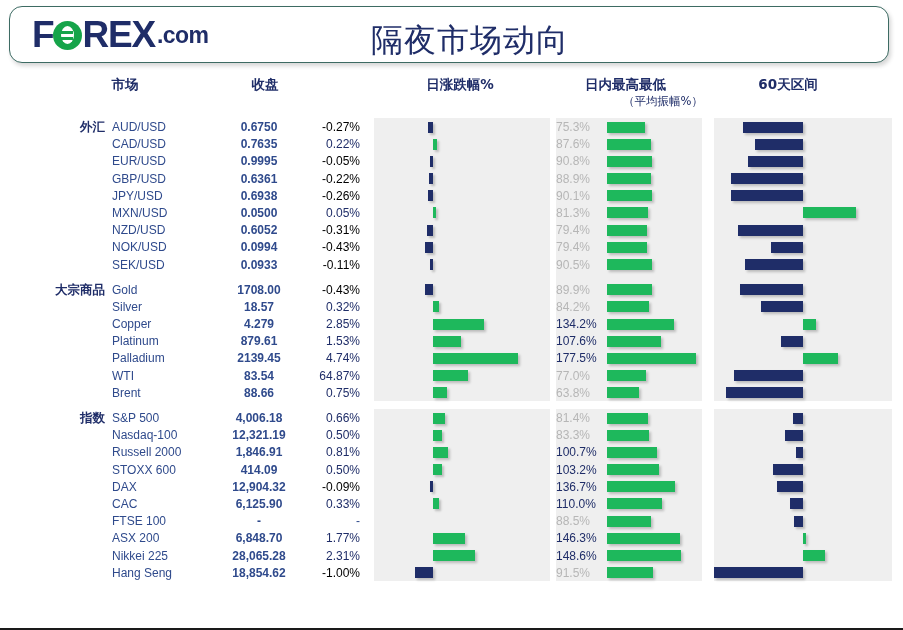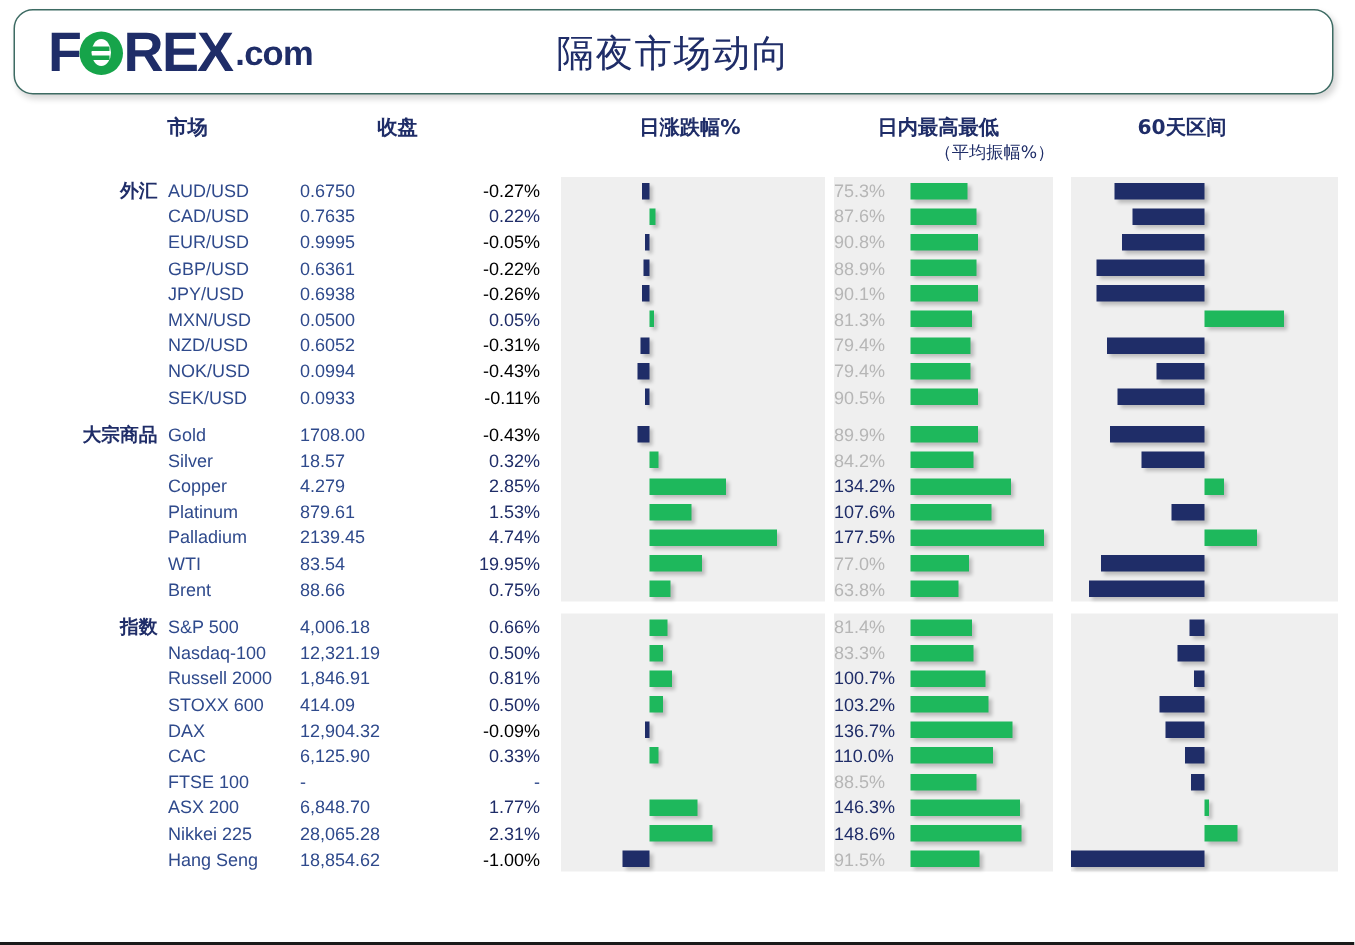--- a/index.html
+++ b/index.html
@@ -77,21 +77,21 @@
     font-weight: bold;
     font-size: 23px;
     color: #1f2d68;
     letter-spacing: -0.5px;
     margin-left: 2px;
     line-height: 38px;
   }
   .header-title {
     position: absolute;
     left: 361px; top: 12px;
-    font-size: 25px;
+    font-size: 32px;
     color: #1f2d68;
     font-family: "DejaVu Sans", sans-serif;
     letter-spacing: 1px;
   }
 
   
   .col-headers {
     position: absolute;
     left: 0; top: 70px;
     width: 903px; height: 48px;
@@ -149,24 +149,25 @@
     position: absolute;
     left: 112px; top: 2px;
     font-size: 12px;
     color: #2f4a8c;
     font-family: "Liberation Sans", sans-serif;
   }
   .close {
     position: absolute;
     left: 200px; top: 2px;
     width: 118px;
-    text-align: left;
+    text-align: center;
     font-size: 12px;
     color: #2f4a8c;
     font-family: "Liberation Sans", sans-serif;
+    font-weight: bold;
   }
   .chg {
     position: absolute;
     left: 300px; top: 2px;
     width: 60px;
     text-align: right;
     font-size: 12px;
     font-family: "Liberation Sans", sans-serif;
   }
   .chg.pos { color: #1f2d68; }
@@ -383,21 +384,21 @@
           <div class="close">2139.45</div>
           <div class="chg pos">4.74%</div>
           <div class="bar green" style="width: 85.32px; left: 433px;"></div>
           <div class="intra-label high">177.5%</div>
           <div class="bar-intra" style="width: 88.75px;"></div>
           <div class="bar green" style="width: 34.56px; left: 803px;"></div>
         </div>
         <div class="row">
           <div class="inst">WTI</div>
           <div class="close">83.54</div>
-          <div class="chg pos">19.95%</div>
+          <div class="chg pos">64.87%</div>
           <div class="bar green" style="width: 35.1px; left: 433px;"></div>
           <div class="intra-label low">77.0%</div>
           <div class="bar-intra" style="width: 38.5px;"></div>
           <div class="bar navy" style="width: 69.12px; left: 733.88px;"></div>
         </div>
         <div class="row">
           <div class="inst">Brent</div>
           <div class="close">88.66</div>
           <div class="chg pos">0.75%</div>
           <div class="bar green" style="width: 13.5px; left: 433px;"></div>

